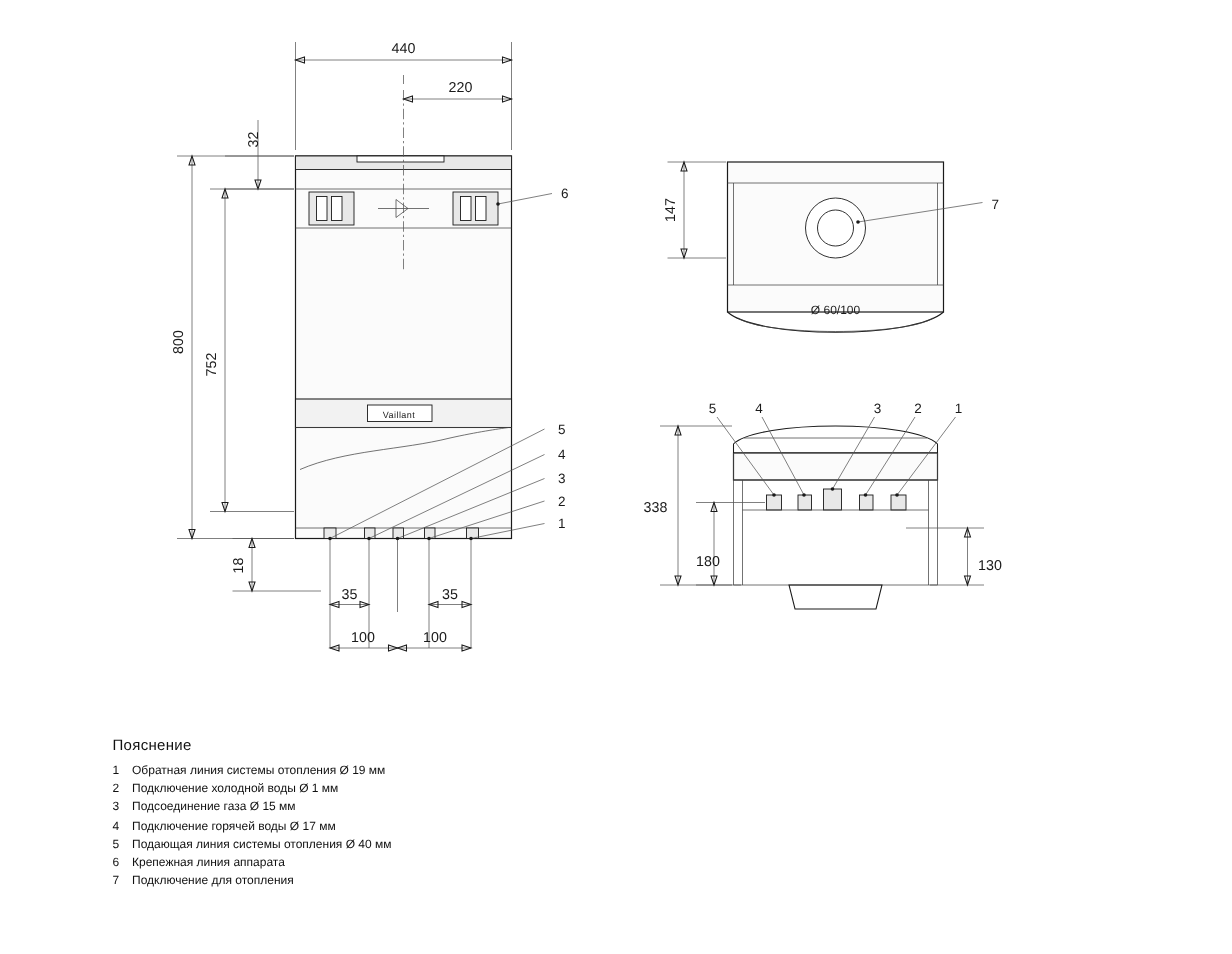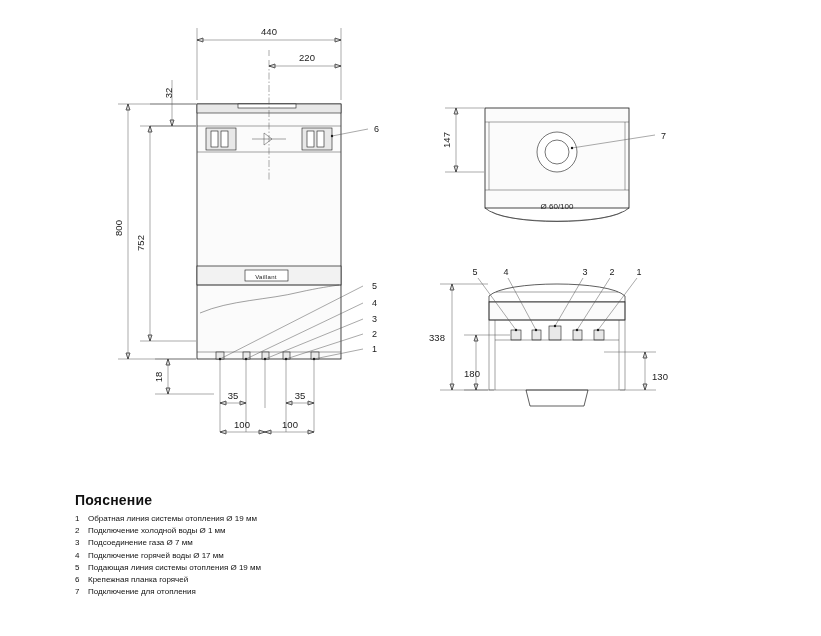--- a/index.html
+++ b/index.html
@@ -27,22 +27,22 @@
     width: 821px;
     height: 636px;
   }
   .legend {
     position: absolute;
     left: 75px;
     top: 492px;
     width: 470px;
   }
   .legend-title {
-    font-size: 14px;
-    font-weight: bold;
+    font-size: 10px;
+    font-weight: normal;
     letter-spacing: 0.2px;
     margin-bottom: 5px;
     color: #111;
   }
   .legend-row {
     display: flex;
     align-items: baseline;
     font-size: 8px;
     line-height: 12.2px;
     color: #111;
@@ -378,33 +378,33 @@
     <div class="legend-row">
       <span class="legend-num">1</span>
       <span class="legend-text">Обратная линия системы отопления Ø 19 мм</span>
     </div>
     <div class="legend-row">
       <span class="legend-num">2</span>
       <span class="legend-text">Подключение холодной воды Ø 1 мм</span>
     </div>
     <div class="legend-row">
       <span class="legend-num">3</span>
-      <span class="legend-text">Подсоединение газа Ø 7 мм</span>
+      <span class="legend-text">Подсоединение газа Ø 15 мм</span>
     </div>
     <div class="legend-row">
       <span class="legend-num">4</span>
       <span class="legend-text">Подключение горячей воды Ø 17 мм</span>
     </div>
     <div class="legend-row">
       <span class="legend-num">5</span>
-      <span class="legend-text">Подающая линия системы отопления Ø 19 мм</span>
+      <span class="legend-text">Подающая линия системы отопления Ø 40 мм</span>
     </div>
     <div class="legend-row">
       <span class="legend-num">6</span>
-      <span class="legend-text">Крепежная планка горячей</span>
+      <span class="legend-text">Крепежная линия аппарата</span>
     </div>
     <div class="legend-row">
       <span class="legend-num">7</span>
       <span class="legend-text">Подключение для отопления</span>
     </div>
   </div>
 
 </div>
 
 </body></html>

